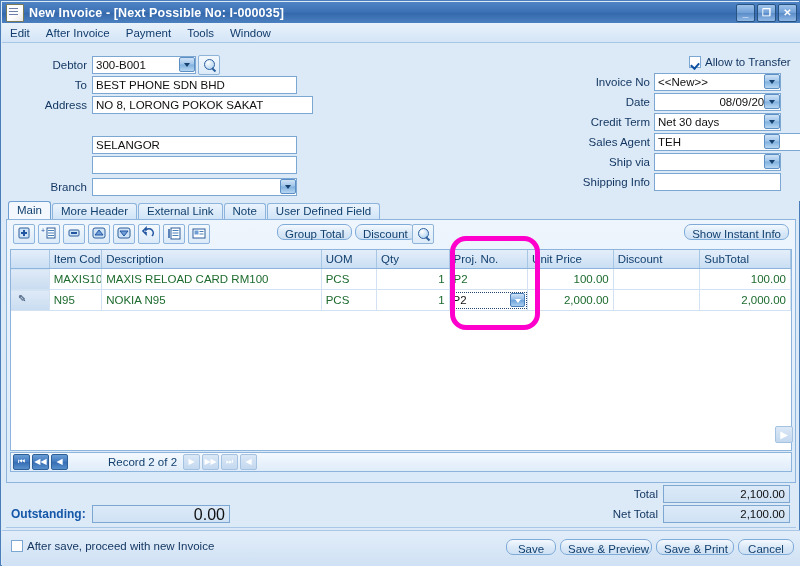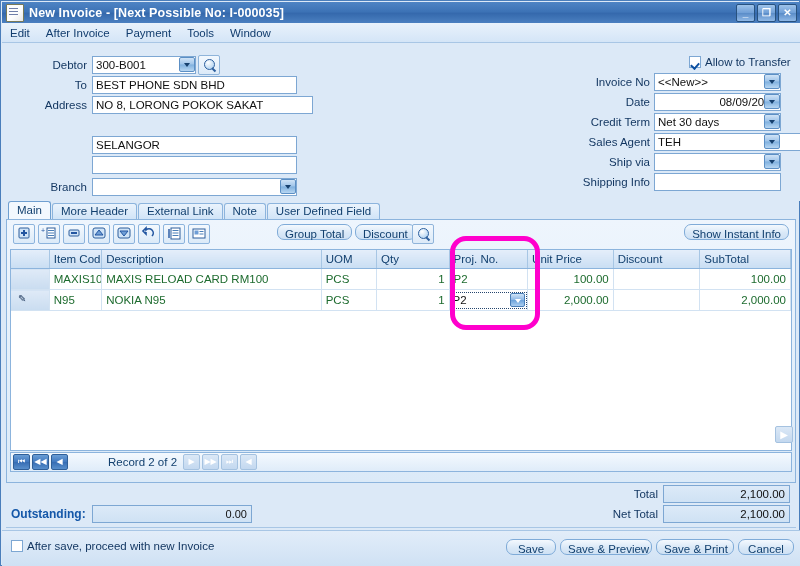--- a/index.html
+++ b/index.html
@@ -235,24 +235,24 @@
     border:1px solid #7da7d3;
     background: linear-gradient(to bottom,#dceaf8 0%, #cfe2f4 100%);
     font-size:11.5px; color:#101010; text-align:right;
     padding:1px 4px; line-height:15px;
   }
   .outlbl{
     position:absolute; left:10px; top:506px; font-size:12px;
     font-weight:bold; color:#1457a8;
   }
   .outfld{
-    position:absolute; left:91px; top:504px; width:160px; height:18px;
+    position:absolute; left:91px; top:504px; width:138px; height:18px;
     box-sizing:border-box; border:1px solid #7da7d3;
     background: linear-gradient(to bottom,#dceaf8 0%, #cfe2f4 100%);
-    font-size:11px; color:#101010; text-align:right;
+    font-size:16px; color:#101010; text-align:right;
     padding:1px 4px; line-height:15px;
   }
 
   
   .bottombar{
     position:absolute; left:1px; top:529px; width:798px; height:36px;
     background: linear-gradient(to bottom,#e2edf9 0%, #cfe1f4 100%);
     border-top:1px solid #a8c6e5;
     box-sizing:border-box;
   }

